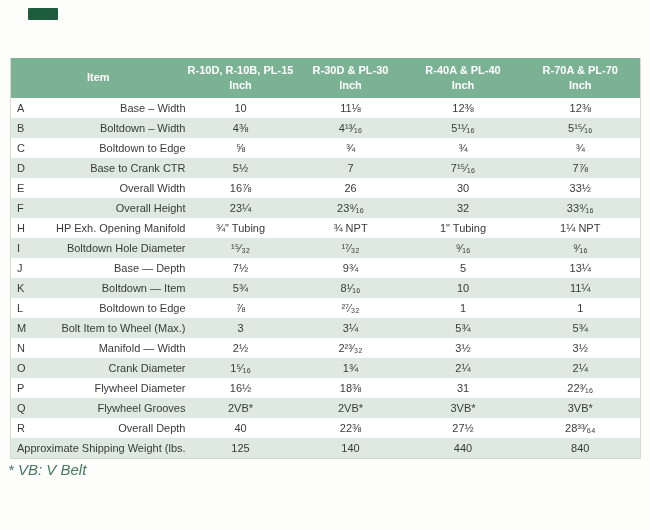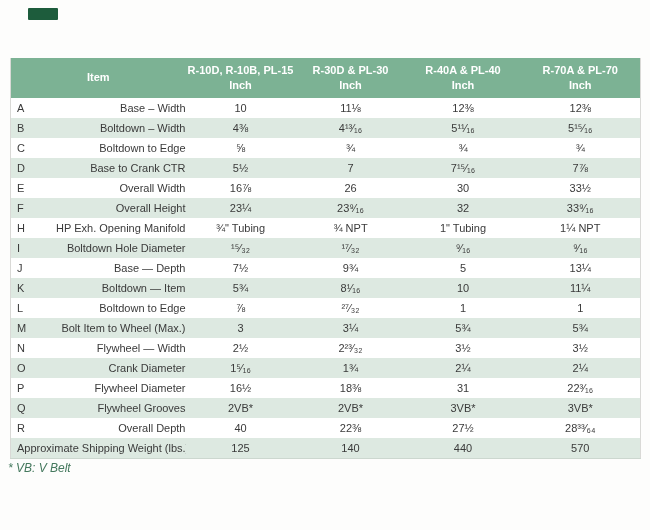--- a/index.html
+++ b/index.html
@@ -34,21 +34,21 @@
     white-space:nowrap;overflow:hidden;
   }
   td.letter{padding-left:6px;text-align:left;}
   td.item{text-align:right;}
   td.val{text-align:center;}
   tr.stripe{background:#dde9e1;}
   tr.plain{background:#ffffff;}
   tfoot td.footer-label{padding-left:6px;text-align:left;}
   .footnote{
     position:absolute;left:8px;top:461px;
-    font-size:12px;font-style:italic;color:#45795e;
+    font-size:15px;font-style:italic;color:#45795e;
   }
 </style>
 </head>
 <body>
 
 <div class="canvas">
 
   <div class="accent-bar" style="background: rgb(29, 92, 60);"></div>
 
   <table class="spec">
@@ -175,21 +175,21 @@
         <tr class="stripe">
     <td class="letter">M</td>
     <td class="item">Bolt Item to Wheel (Max.)</td>
     <td class="val">3</td>
     <td class="val">3¼</td>
     <td class="val">5¾</td>
     <td class="val">5¾</td>
   </tr>
         <tr class="plain">
     <td class="letter">N</td>
-    <td class="item">Flywheel — Width</td>
+    <td class="item">Manifold — Width</td>
     <td class="val">2½</td>
     <td class="val">2²³⁄₃₂</td>
     <td class="val">3½</td>
     <td class="val">3½</td>
   </tr>
         <tr class="stripe">
     <td class="letter">O</td>
     <td class="item">Crank Diameter</td>
     <td class="val">1⁵⁄₁₆</td>
     <td class="val">1¾</td>
@@ -220,20 +220,20 @@
     <td class="val">27½</td>
     <td class="val">28³³⁄₆₄</td>
   </tr>
       </tbody>
     <tfoot>
       <tr class="stripe">
         <td colspan="2" class="footer-label">Approximate Shipping Weight (lbs.)</td>
         <td class="val">125</td>
         <td class="val">140</td>
         <td class="val">440</td>
-        <td class="val">570</td>
+        <td class="val">840</td>
       </tr>
     </tfoot>
   </table>
 
   <div class="footnote">* VB: V Belt</div>
 
 </div>
 
 </body></html>

